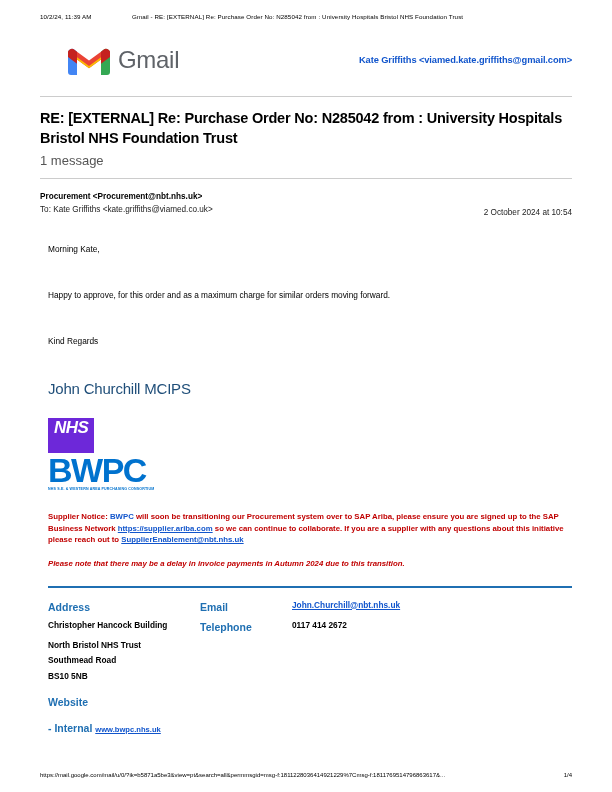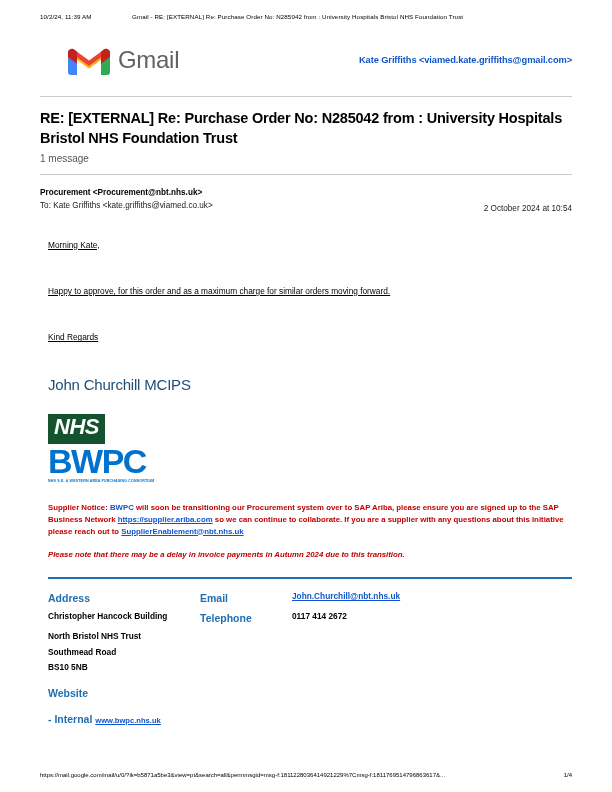--- a/index.html
+++ b/index.html
@@ -74,21 +74,21 @@
     margin-top: 14px;
   }
   .subject {
     font-size: 14.5px;
     font-weight: bold;
     line-height: 1.35;
     margin-top: 12px;
     letter-spacing: -0.2px;
   }
   .msg-count {
-    font-size: 10px;
+    font-size: 13px;
     color: #555;
     margin-top: 5px;
   }
 
   
   .meta-block {
     margin-top: 12px;
     position: relative;
     font-size: 8.2px;
     line-height: 1.55;
@@ -105,21 +105,21 @@
   }
 
   
   .mail-body {
     margin-top: 26px;
     padding-left: 8px;
     font-size: 8.3px;
     line-height: 1.5;
     color: #000;
   }
-  .mail-body p { margin: 12px 0 34px 0; text-decoration: underline; }
+  .mail-body p { margin: 12px 0 34px 0; }
   .mail-body p.tight { margin-bottom: 30px; }
 
   .sig-name {
     font-size: 15px;
     color: #1f4e79;
     margin-top: 4px;
     letter-spacing: -0.2px;
   }
   .sig-role {
     font-size: 13.5px;
@@ -127,27 +127,27 @@
     margin-top: 12px;
     letter-spacing: -0.2px;
   }
 
   
   .logo-wrap {
     margin-top: 18px;
     width: 140px;
   }
   .nhs-box {
-    background: #14532d;
+    background: #6d28d9;
     color: #ffffff;
     font-weight: bold;
     font-style: italic;
-    font-size: 22px;
+    font-size: 17px;
     letter-spacing: -0.5px;
-    padding: 1px 6px 6px 6px;
+    padding: 1px 6px 16px 6px;
     display: inline-block;
     line-height: 1.05;
   }
   .bwpc {
     color: #0072ce;
     font-weight: bold;
     font-size: 34px;
     line-height: 0.95;
     letter-spacing: -1.5px;
     margin-top: 1px;

